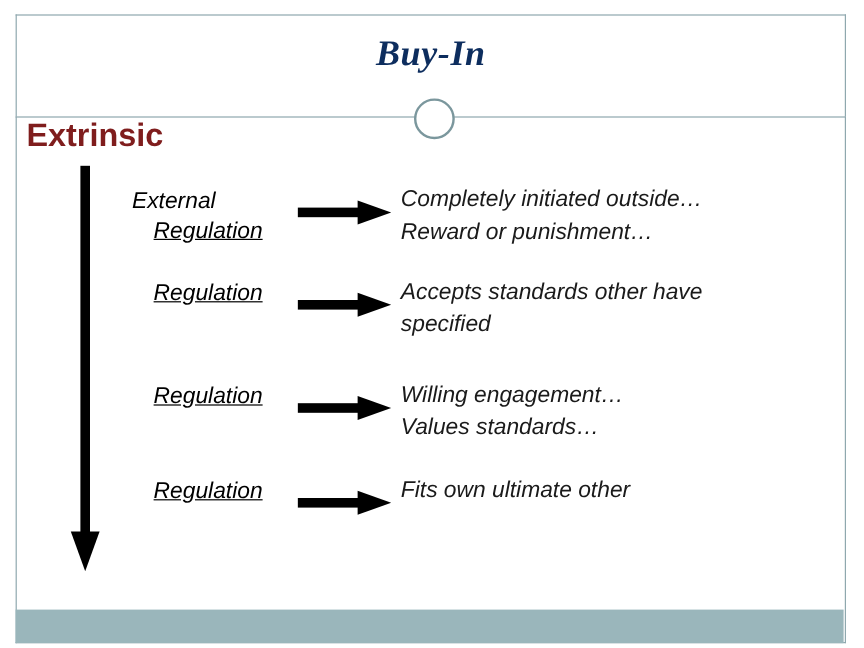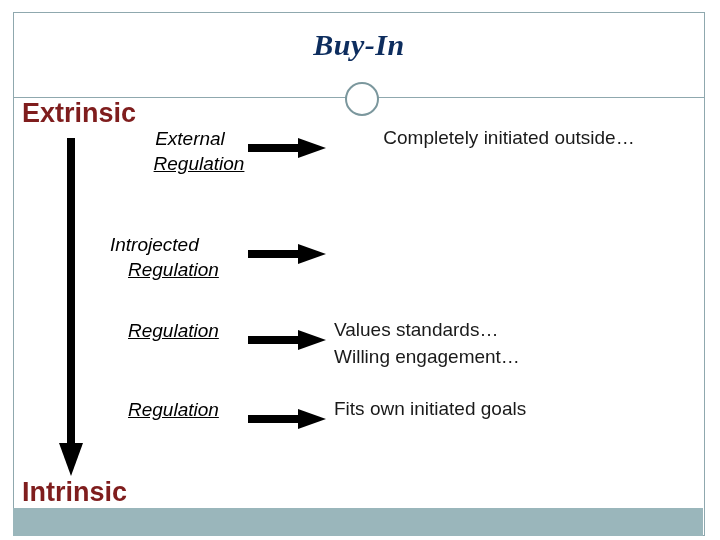--- a/index.html
+++ b/index.html
@@ -110,21 +110,21 @@
     height: 340px;
   }
 
   
   .row {
     position: absolute;
     left: 110px;
     width: 580px;
     height: 70px;
   }
-  #row-0 { top: 126px; text-align: center; }
+  #row-0 { top: 155px; }
   #row-1 { top: 232px; }
   #row-2 { top: 318px; }
   #row-3 { top: 397px; }
 
   .term {
     position: absolute;
     left: 0px;
     top: 0px;
     width: 160px;
     font-family: "Liberation Sans", sans-serif;
@@ -149,92 +149,96 @@
 
   .desc {
     position: absolute;
     left: 224px;
     top: -2px;
     width: 350px;
     font-family: "Liberation Sans", sans-serif;
     font-size: 19px;
     color: #1a1a1a;
     line-height: 27px;
+    font-style: italic;
   }
   .desc span { display: block; }
 </style>
 </head>
 <body>
 
 <div id="slide">
 
   <div id="title-frame"></div>
   <div id="slide-title">Buy-In</div>
 
   <div id="body-frame"></div>
 
   <div id="divider-line"></div>
   <div id="divider-ring"></div>
 
   <div id="label-extrinsic" class="section-label">Extrinsic</div>
-  <div id="label-intrinsic" class="section-label">Intrinsic</div>
 
   <svg id="vertical-arrow" viewBox="0 0 38 340">
     <rect x="15" y="0" width="8" height="310" fill="#000000"></rect>
     <polygon points="7,305 31,305 19,338" fill="#000000"></polygon>
   </svg>
 
   <div id="row-0" class="row">
     <div class="term">
       <span>External</span>
       <span class="term-line2">Regulation</span>
     </div>
     <svg class="row-arrow" viewBox="0 0 80 24">
       <rect x="0" y="8" width="54" height="8" fill="#000000"></rect>
       <polygon points="50,2 78,12 50,22" fill="#000000"></polygon>
     </svg>
     <div class="desc">
       <span>Completely initiated outside…</span>
+      <span>Reward or punishment…</span>
     </div>
   </div>
 
   <div id="row-1" class="row">
     <div class="term">
-      <span>Introjected</span>
-      <span class="term-line2">Regulation</span>
-    </div>
-    <svg class="row-arrow" viewBox="0 0 80 24">
-      <rect x="0" y="8" width="54" height="8" fill="#000000"></rect>
-      <polygon points="50,2 78,12 50,22" fill="#000000"></polygon>
-    </svg>
+      <span class="term-line2">Regulation</span>
+    </div>
+    <svg class="row-arrow" viewBox="0 0 80 24">
+      <rect x="0" y="8" width="54" height="8" fill="#000000"></rect>
+      <polygon points="50,2 78,12 50,22" fill="#000000"></polygon>
+    </svg>
+    <div class="desc">
+      <span>Accepts standards other have</span>
+      <span>specified</span>
+    </div>
   </div>
 
   <div id="row-2" class="row">
     <div class="term">
       <span class="term-line2">Regulation</span>
     </div>
     <svg class="row-arrow" viewBox="0 0 80 24">
       <rect x="0" y="8" width="54" height="8" fill="#000000"></rect>
       <polygon points="50,2 78,12 50,22" fill="#000000"></polygon>
     </svg>
     <div class="desc">
+      <span>Willing engagement…</span>
       <span>Values standards…</span>
-      <span>Willing engagement…</span>
     </div>
   </div>
 
   <div id="row-3" class="row">
     <div class="term">
       <span class="term-line2">Regulation</span>
     </div>
     <svg class="row-arrow" viewBox="0 0 80 24">
       <rect x="0" y="8" width="54" height="8" fill="#000000"></rect>
       <polygon points="50,2 78,12 50,22" fill="#000000"></polygon>
     </svg>
     <div class="desc">
-      <span>Fits own initiated goals</span>
+      <span>Fits own ultimate other</span>
       <span></span>
     </div>
   </div>
 
   <div id="bottom-bar"></div>
 
 </div>
 
 </body></html>

